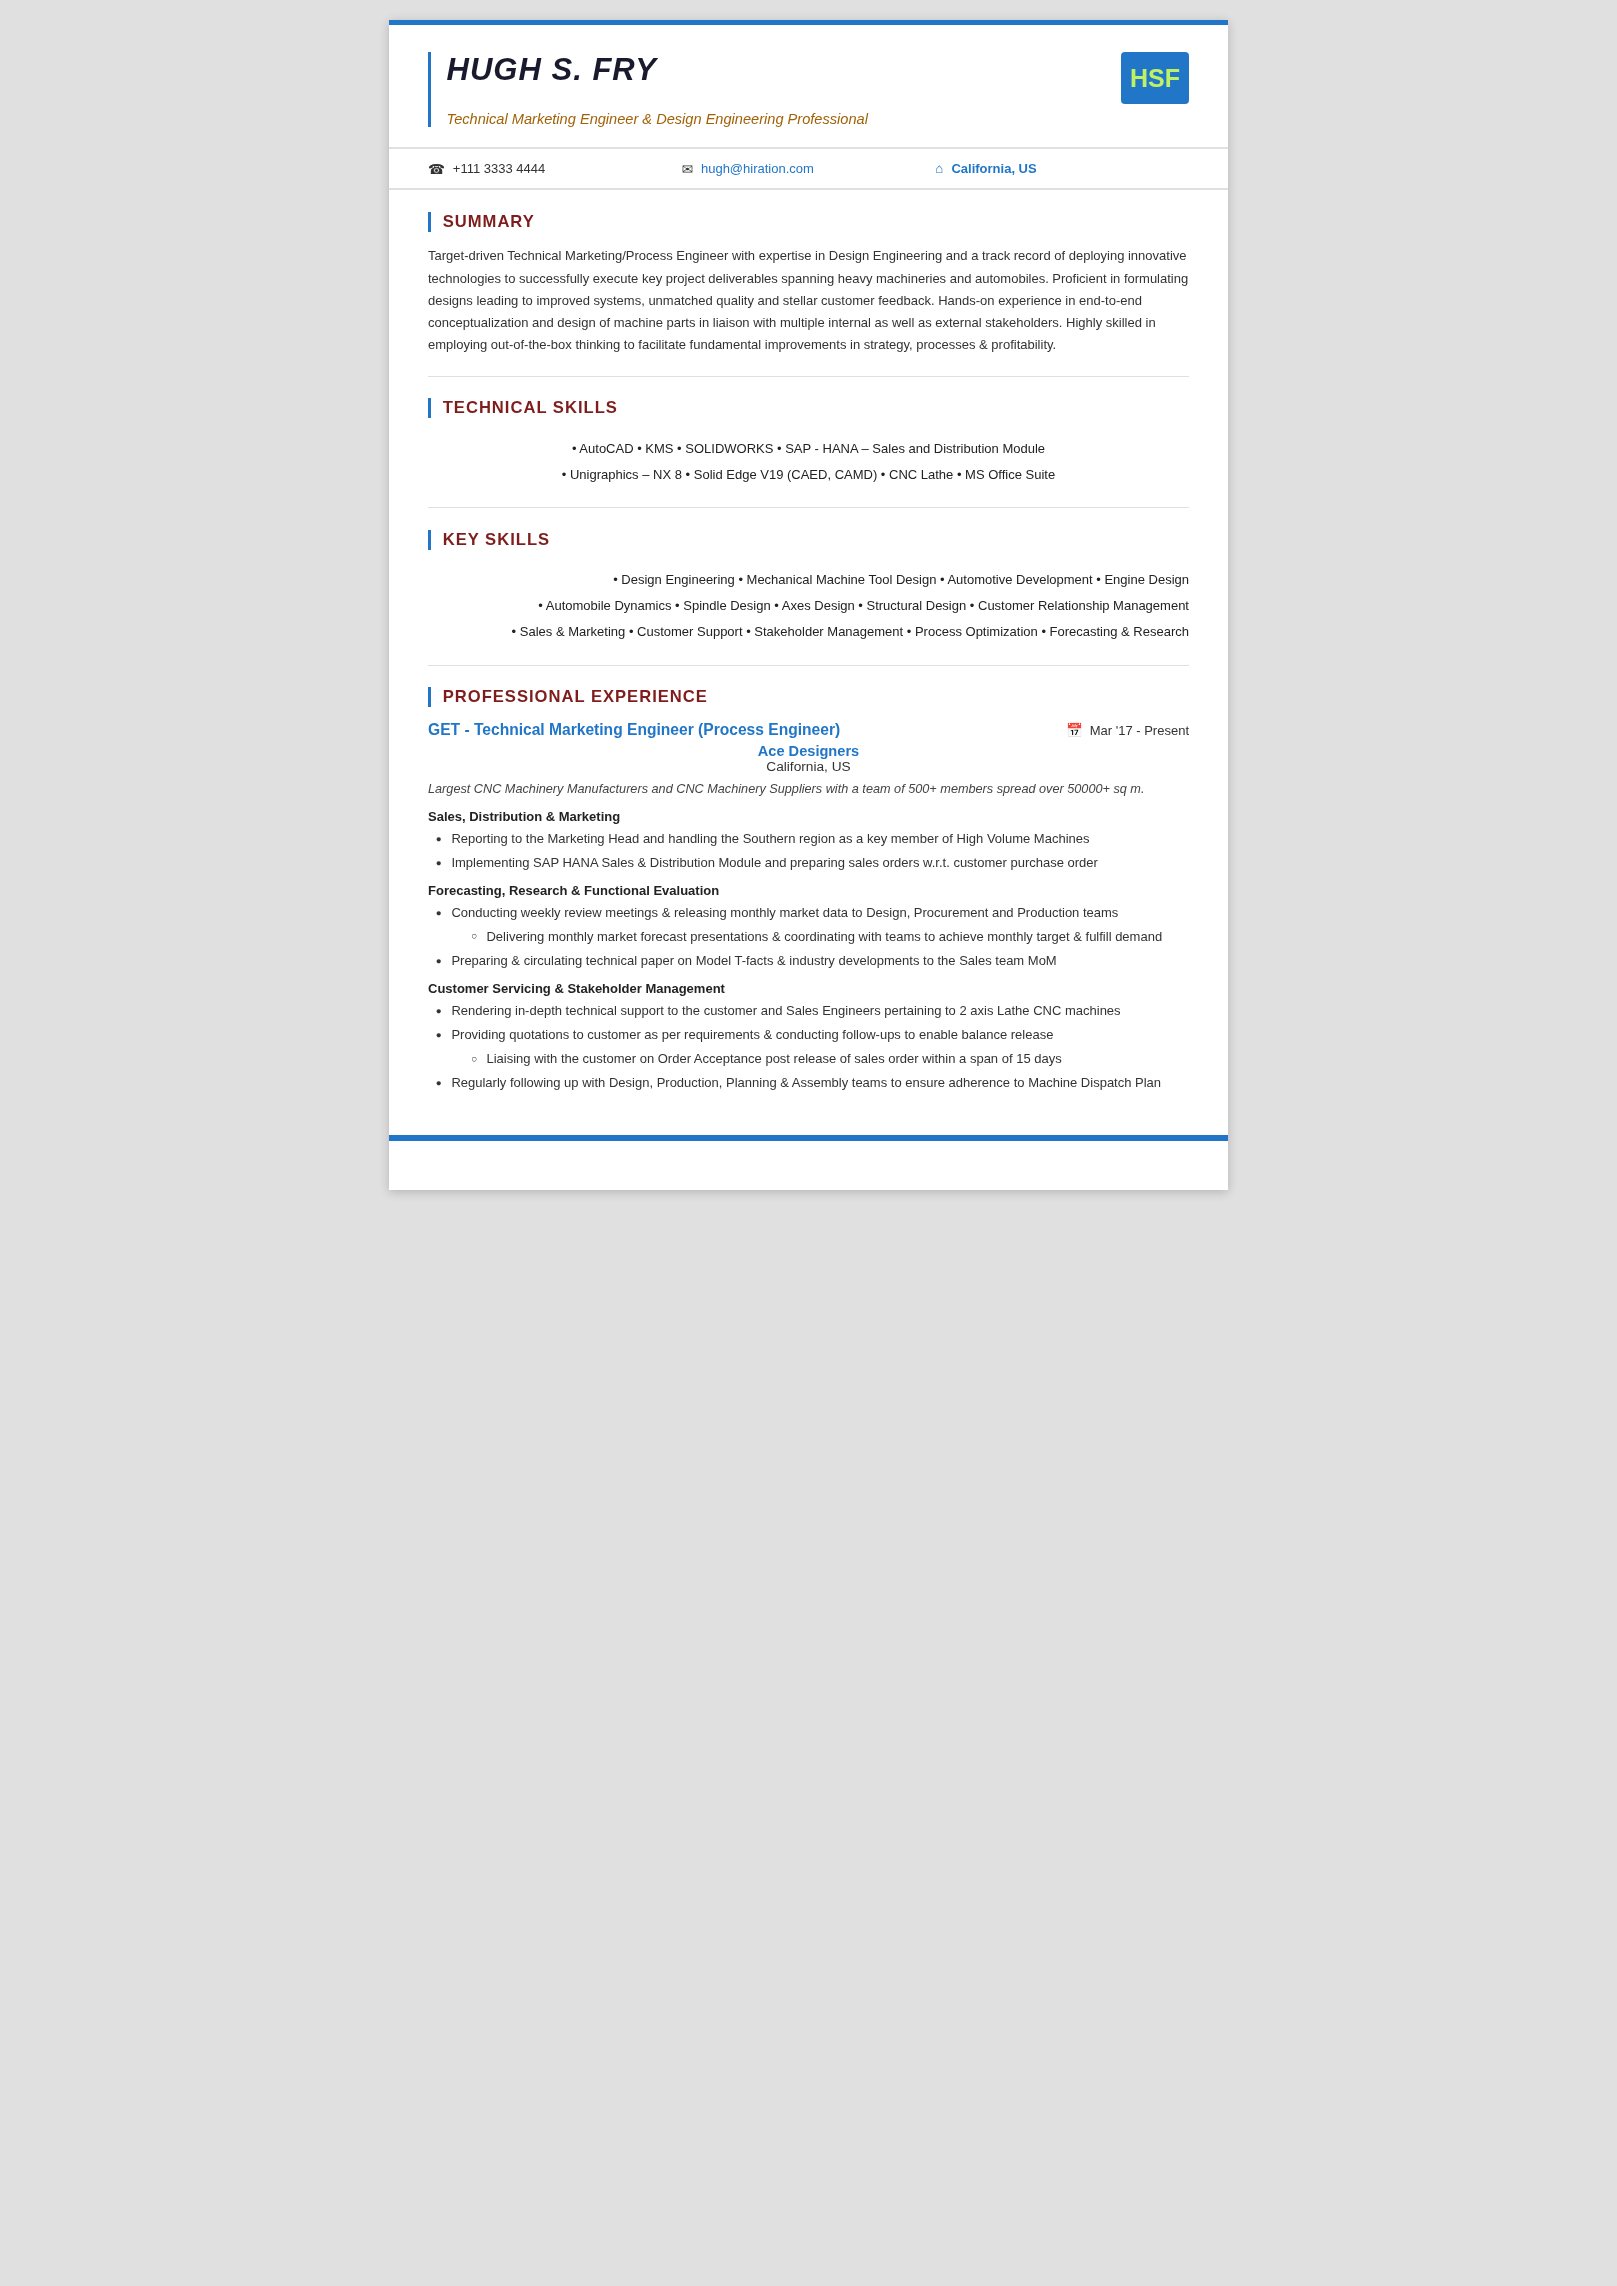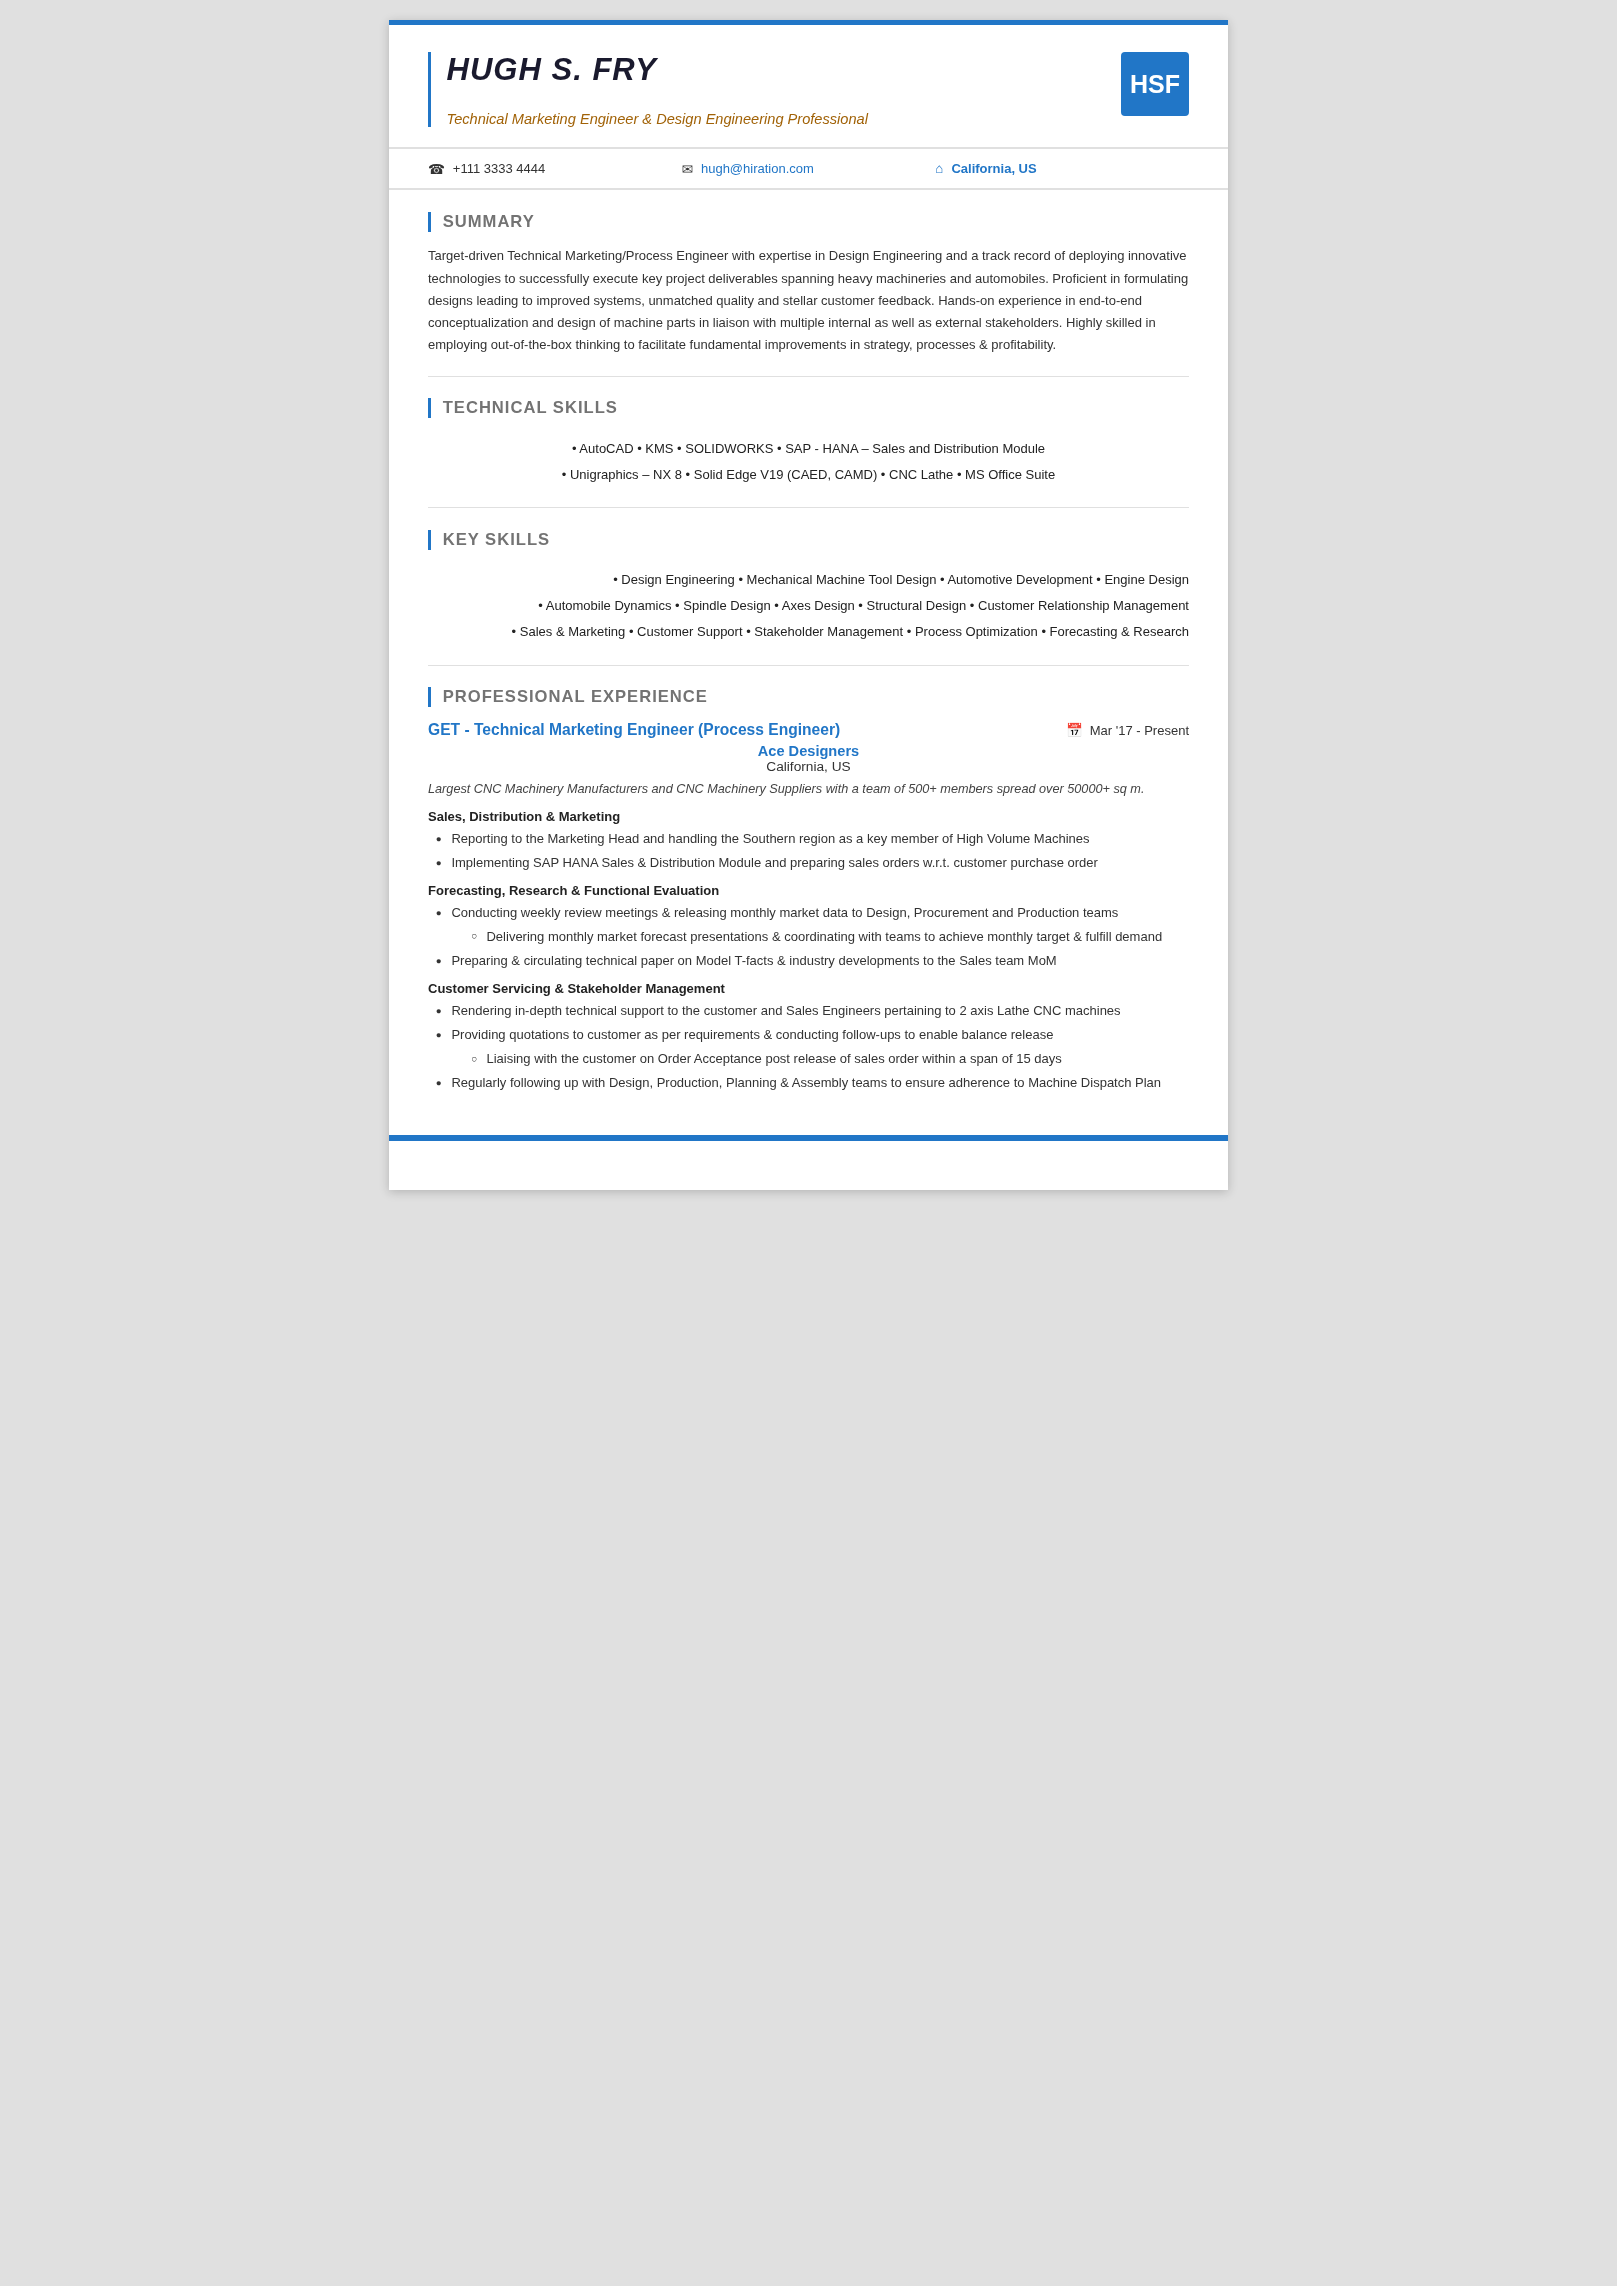--- a/index.html
+++ b/index.html
@@ -41,25 +41,25 @@
       letter-spacing: 1px;
       text-transform: uppercase;
     }
     .header-title {
       font-size: 14.6px;
       color: #a16207;
       margin-top: 23px;
     }
     .header-avatar {
       background: #2176c7;
-      color: #ffffff;
+      color: #bef264;
       font-size: 25px;
       font-weight: bold;
       width: 68px;
-      height: 64px;
+      height: 52px;
       display: flex;
       align-items: center;
       justify-content: center;
       border-radius: 3.9px;
       flex-shrink: 0;
     }
     .contact-bar {
       display: flex;
       align-items: center;
       padding: 11.7px 39px;
@@ -84,21 +84,21 @@
     }
     .contact-icon.home-icon {
       color: #2176c7;
     }
     .section {
       padding: 21.5px 39px 9.8px 39px;
     }
     .section-title {
       font-size: 16.6px;
       font-weight: 800;
-      color: #737373;
+      color: #7f1d1d;
       text-transform: uppercase;
       letter-spacing: 1px;
       border-left: 3.9px solid #2176c7;
       padding-left: 11.7px;
       margin-bottom: 13.7px;
     }
     .section-divider {
       border: none;
       border-top: 1.5px solid #e0e0e0;
       margin: 0 39px;

